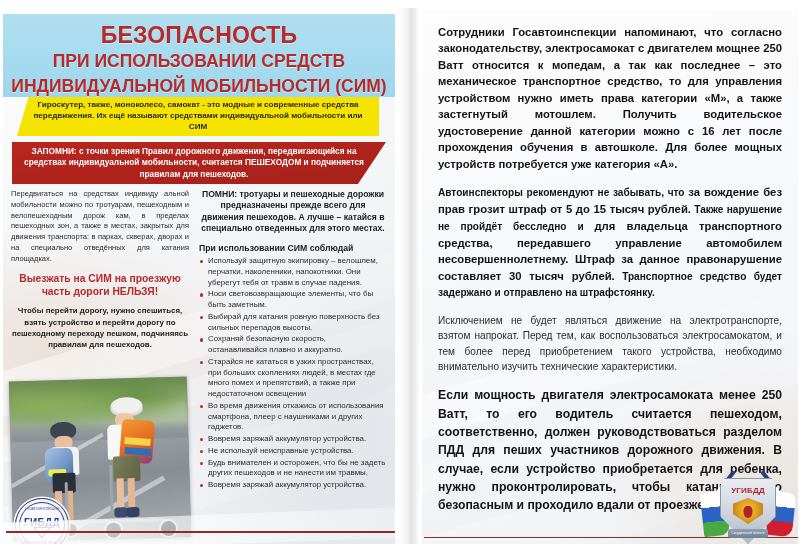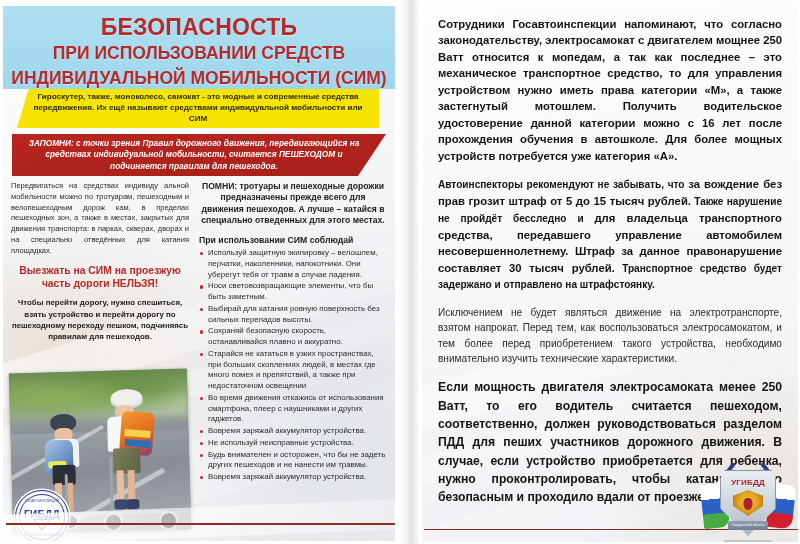--- a/index.html
+++ b/index.html
@@ -12,20 +12,21 @@
     height: 544px;
     font-family: "Liberation Sans", sans-serif;
     overflow: hidden;
   }
   #page {
     position: relative;
     width: 800px;
     height: 400px;
     background: #ffffff;
     display: flex;
+    margin-top: 8px;
   }
 
   
   .leaflet-left {
     position: relative;
     width: 398px;
     height: 544px;
     overflow: hidden;
     background: #ffffff;
   }
@@ -103,21 +104,20 @@
   
   .red-band {
     position: absolute;
     left: 9px; top: 131px;
     width: 374px; height: 42px;
     background: linear-gradient(175deg, #b9261f 0%, #a6201a 100%);
     clip-path: polygon(0 0, 100% 0, 92.5% 100%, 0 100%);
     display: flex; align-items: center; justify-content: center;
     box-sizing: border-box;
     padding: 0 20px 0 10px;
-    font-style: italic;
   }
   .red-band p {
     margin: 0;
     text-align: center;
     font-size: 8.3px;
     line-height: 1.38;
     font-weight: bold;
     color: #ffffff;
   }
 

